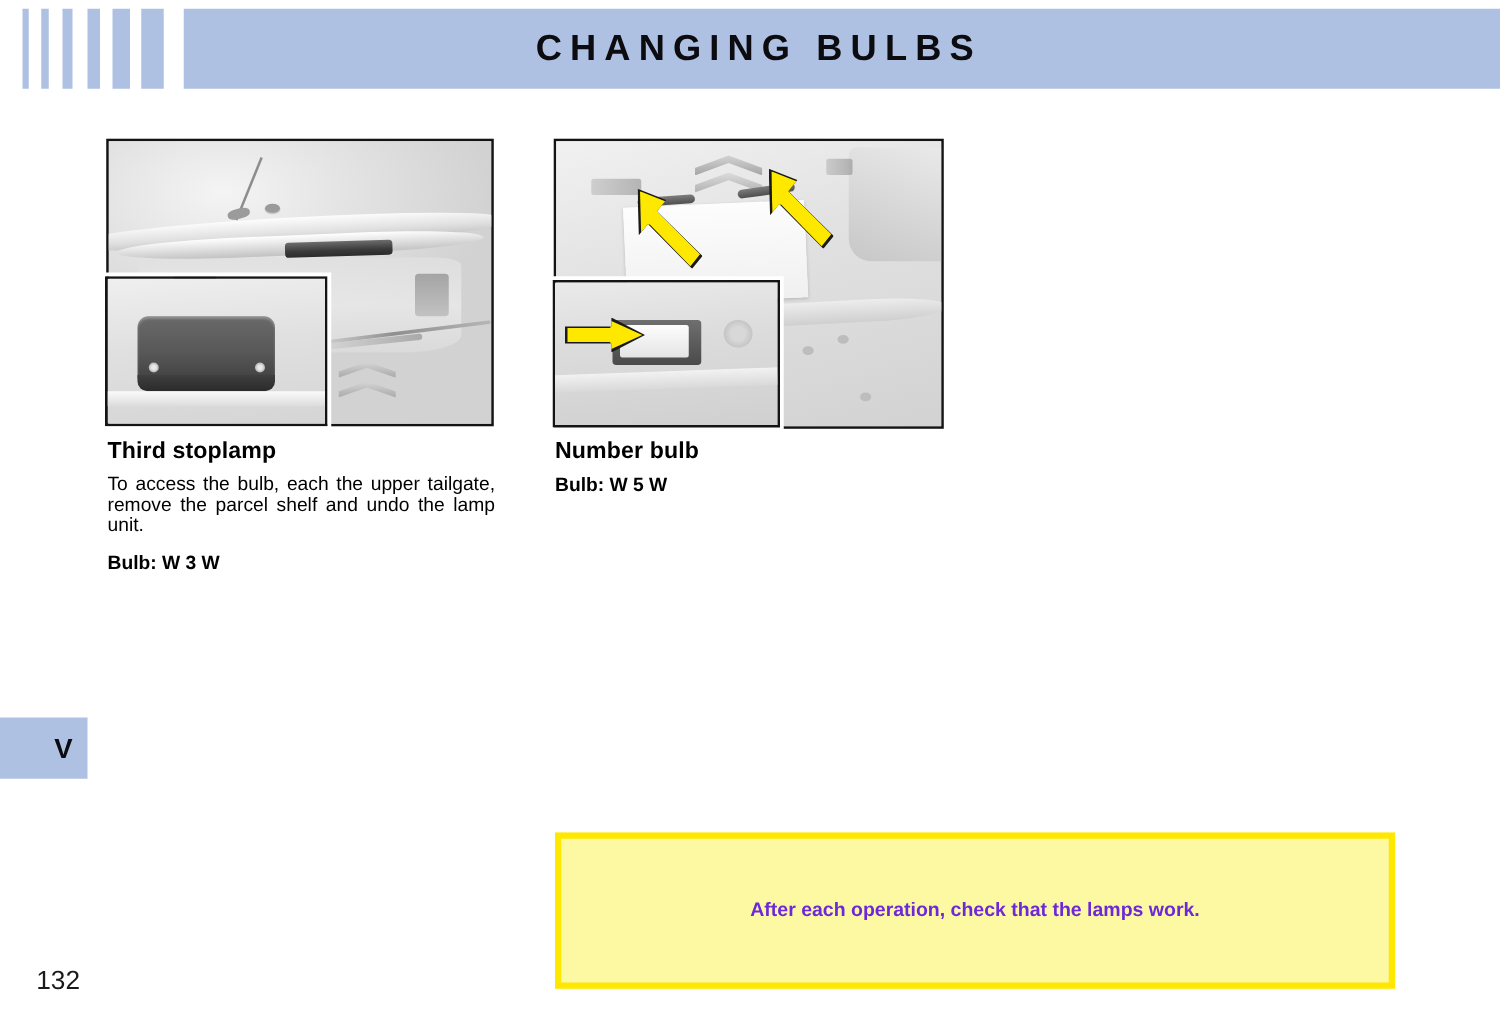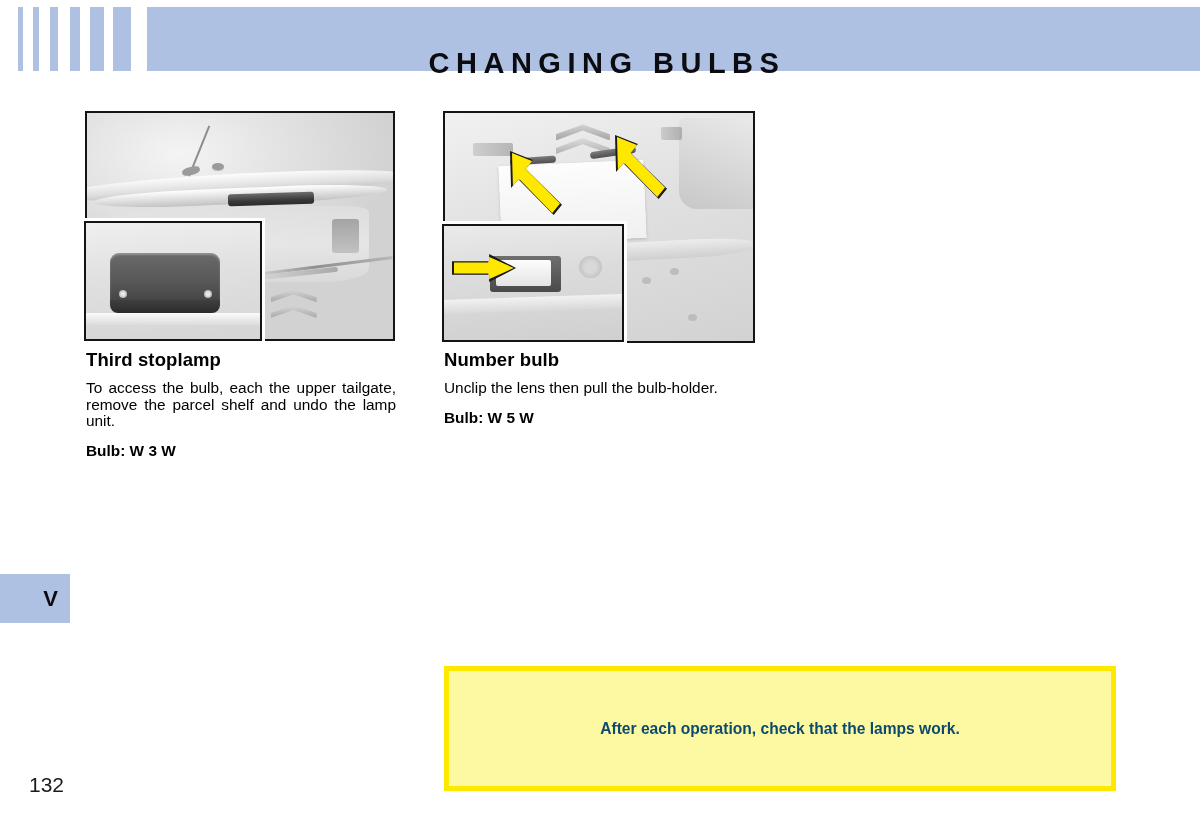--- a/index.html
+++ b/index.html
@@ -52,21 +52,20 @@
     top: 0;
     width: 920px;
     height: 64px;
     line-height: 64px;
     text-align: center;
     font-size: 29px;
     font-weight: bold;
     letter-spacing: 6.5px;
     color: #0b0b10;
     white-space: nowrap;
-    margin-top: 24px;
   }
 
   
   .figure {
     position: absolute;
     border: 2px solid #141414;
     background: #d8d8d8;
     overflow: hidden;
   }
   .fig-left  { left: 85px;  top: 111px; width: 306px; height: 226px; }
@@ -358,21 +357,21 @@
     box-sizing: border-box;
     background: #fdf8a2;
     border: 5px solid #ffe800;
     display: flex;
     align-items: center;
     justify-content: center;
   }
   .note-text {
     font-size: 15.6px;
     font-weight: bold;
-    color: #0c4a6e;
+    color: #6d28d9;
     text-align: center;
   }
 
   
   .page-number {
     position: absolute;
     left: 29px; top: 773px;
     font-size: 21px;
     color: #1a1a1a;
   }
@@ -459,21 +458,20 @@
 </div>
 
 <div class="col col-left">
   <h2 class="sec-title">Third stoplamp</h2>
   <p class="para">To access the bulb, each the upper tailgate, remove the parcel shelf and undo the lamp unit.</p>
   <p class="bulb">Bulb: W 3 W</p>
 </div>
 
 <div class="col col-right">
   <h2 class="sec-title">Number bulb</h2>
-  <p class="para">Unclip the lens then pull the bulb-holder.</p>
   <p class="bulb">Bulb: W 5 W</p>
 </div>
 
 <div class="chapter-tab">V</div>
 
 <div class="note-box">
   <div class="note-text">After each operation, check that the lamps work.</div>
 </div>
 
 <div class="page-number">132</div>

